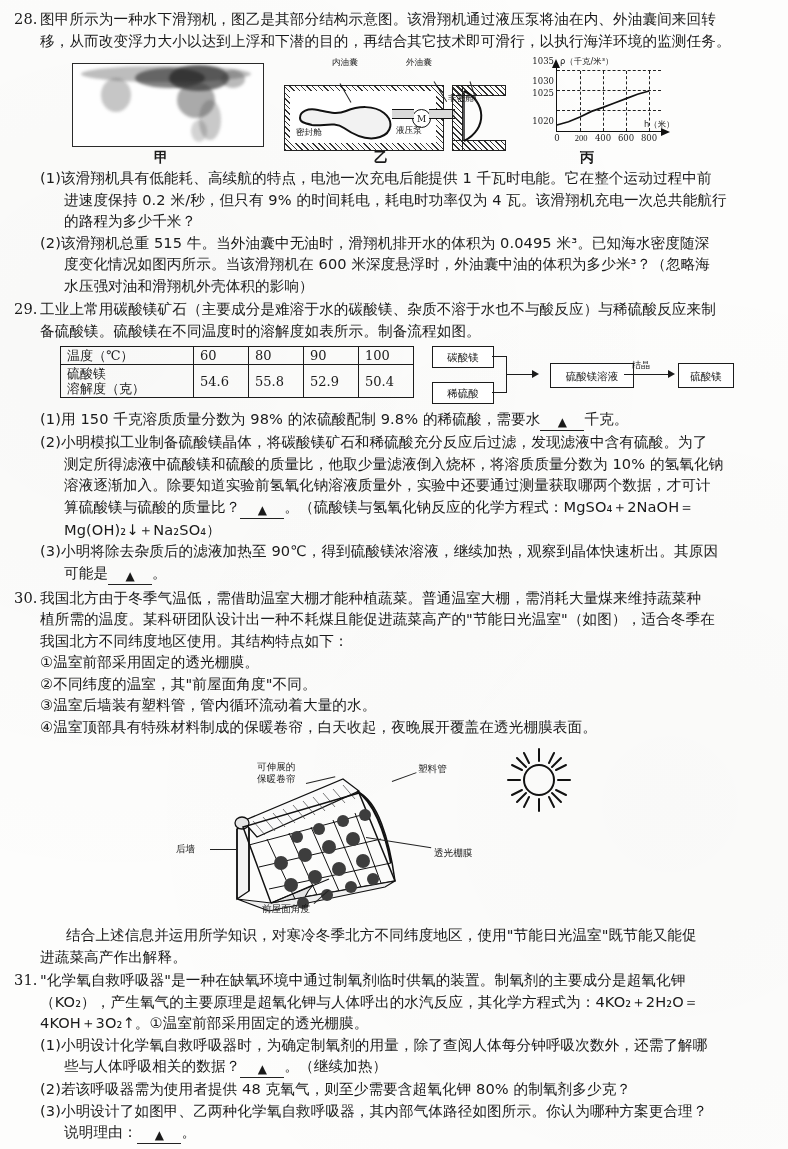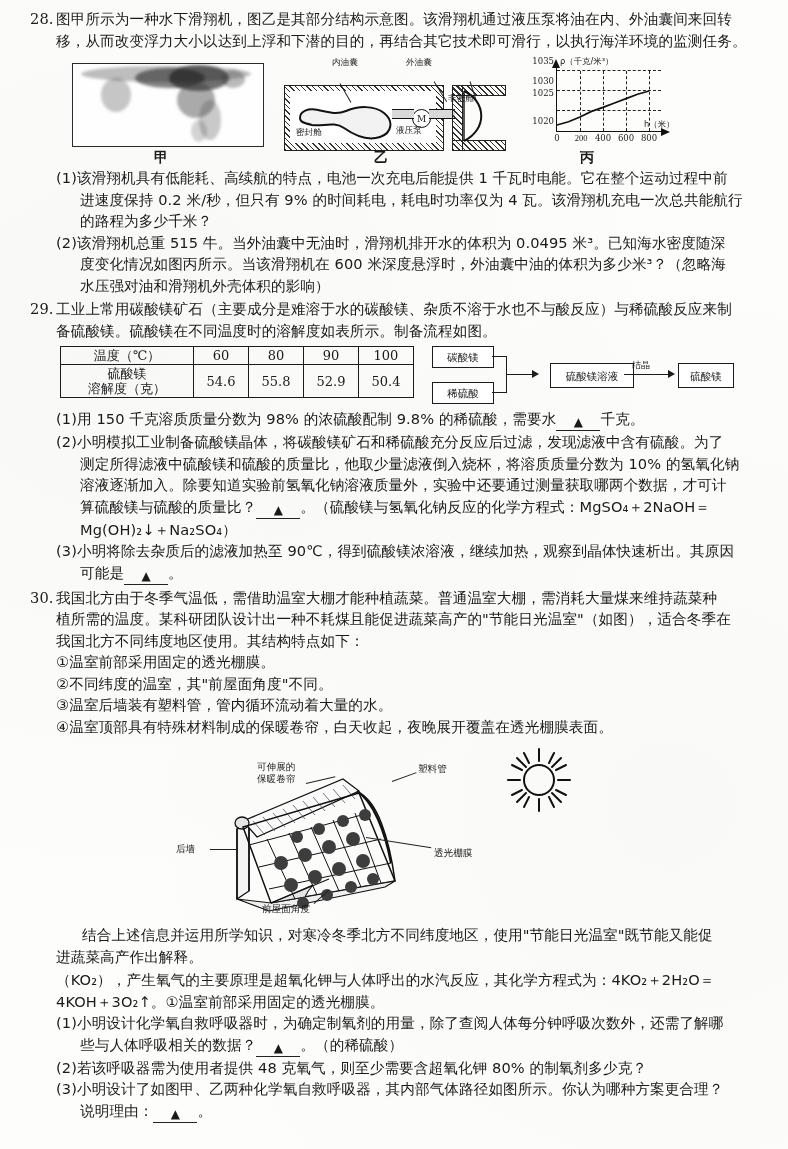--- a/index.html
+++ b/index.html
@@ -14,21 +14,21 @@
       radial-gradient(circle at 15% 30%, rgba(0,0,0,0.018), rgba(0,0,0,0) 55%),
       radial-gradient(circle at 85% 70%, rgba(0,0,0,0.015), rgba(0,0,0,0) 55%),
       #fdfdfc;
   }
   .content{position:absolute;left:14px;top:8px;width:760px;}
 
   
   .q{position:relative;margin:0 0 2px 0;}
   .qline{
     font-size:14.6px;line-height:21.5px;letter-spacing:0.1px;
-    text-align:justify;text-justify:inter-ideograph;margin-left:16px;
+    text-align:justify;text-justify:inter-ideograph;
   }
   .num{
     display:inline-block;width:26px;text-align:left;
     font-family:"DejaVu Serif","Liberation Serif",serif;
     font-size:14.6px;
   }
   .hang{padding-left:26px;}
   .sub{padding-left:26px;}
   .sub .lbl{display:inline;}
   .sub2{padding-left:50px;}
@@ -76,21 +76,21 @@
   .axlbl{position:absolute;font-size:8.4px;white-space:nowrap;}
   .arw{position:absolute;width:0;height:0;}
 
   
   .tblrow{position:relative;height:62px;margin:3px 0 2px 0;}
   table.sol{
     position:absolute;left:46px;top:2px;border-collapse:collapse;
     font-family:"DejaVu Serif","Liberation Serif",serif;
   }
   table.sol td{
-    border:1.3px solid #1c1c1c;text-align:center;
+    border:1.3px solid #1c1c1c;
     font-size:13px;padding:1px 6px;
   }
   table.sol td.hdr{font-size:13px;width:120px;line-height:15px;}
   table.sol td.val{width:42px;}
 
   .flow{position:absolute;left:418px;top:0px;width:300px;height:62px;}
   .fbox{
     position:absolute;border:1.3px solid #1c1c1c;background:#fff;
     font-size:10.5px;display:flex;align-items:center;justify-content:center;
     text-align:center;line-height:12px;
@@ -398,28 +398,31 @@
 
       <div class="ghlbl" style="left:248px;top:164px;">前屋面角度</div>
       <div class="ghline" style="left:300px;top:164px;width:20px;transform:rotate(-42deg);"></div>
     </div>
 
     <div class="qline ind">结合上述信息并运用所学知识，对寒冷冬季北方不同纬度地区，使用"节能日光温室"既节能又能促</div>
     <div class="qline hang">进蔬菜高产作出解释。</div>
   </div>
 
   <div class="q">
+    <div class="qline">
+      <span class="num">31.</span><span>"化学氧自救呼吸器"是一种在缺氧环境中通过制氧剂临时供氧的装置。制氧剂的主要成分是超氧化钾</span>
+    </div>
     <div class="qline hang">（KO₂），产生氧气的主要原理是超氧化钾与人体呼出的水汽反应，其化学方程式为：4KO₂＋2H₂O＝</div>
     <div class="qline hang">4KOH＋3O₂↑。①温室前部采用固定的透光棚膜。</div>
 
     <div class="qline sub">
       <span class="lbl">(1)</span><span>小明设计化学氧自救呼吸器时，为确定制氧剂的用量，除了查阅人体每分钟呼吸次数外，还需了解哪</span>
     </div>
     <div class="qline sub2">
-      <span>些与人体呼吸相关的数据？</span><span class="blank tri">▲</span><span>。（的稀硫酸）</span>
+      <span>些与人体呼吸相关的数据？</span><span class="blank tri">▲</span><span>。（继续加热）</span>
     </div>
 
     <div class="qline sub">
       <span class="lbl">(2)</span><span>若该呼吸器需为使用者提供 48 克氧气，则至少需要含超氧化钾 80% 的制氧剂多少克？</span>
     </div>
 
     <div class="qline sub">
       <span class="lbl">(3)</span><span>小明设计了如图甲、乙两种化学氧自救呼吸器，其内部气体路径如图所示。你认为哪种方案更合理？</span>
     </div>
     <div class="qline sub2">

